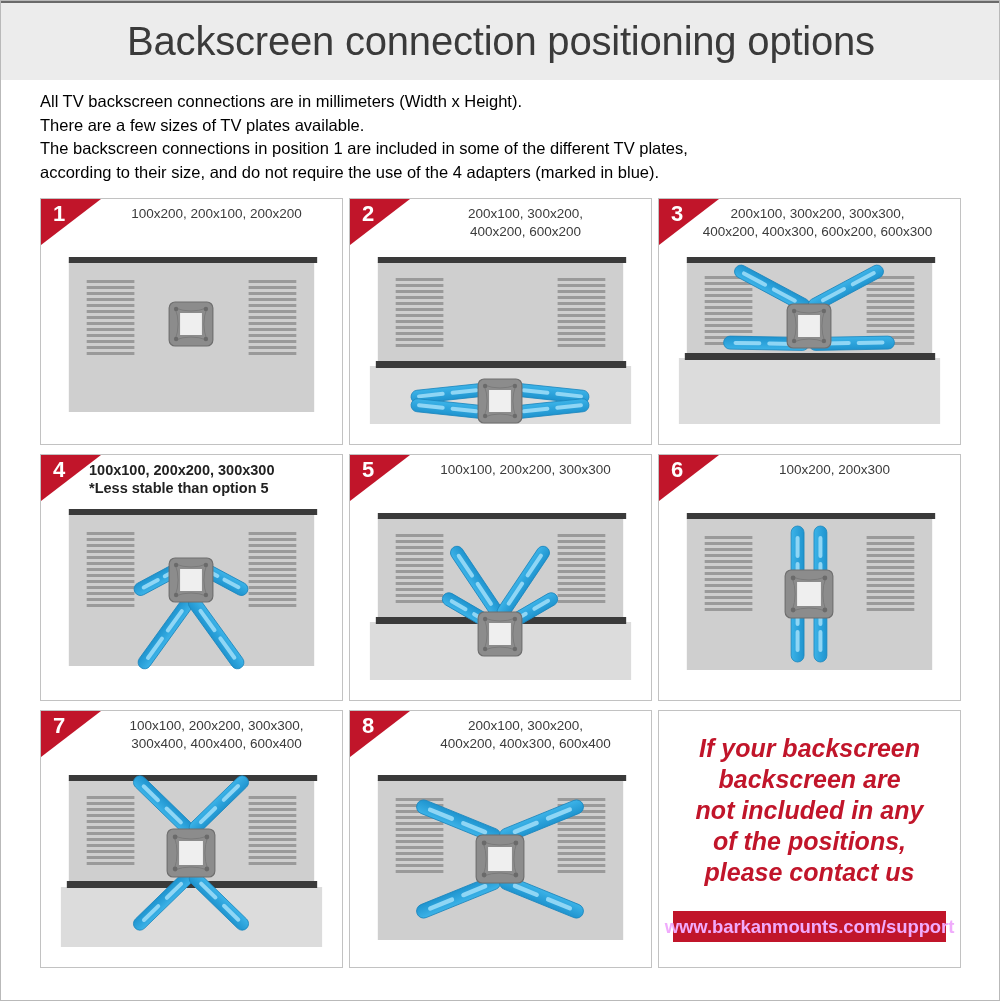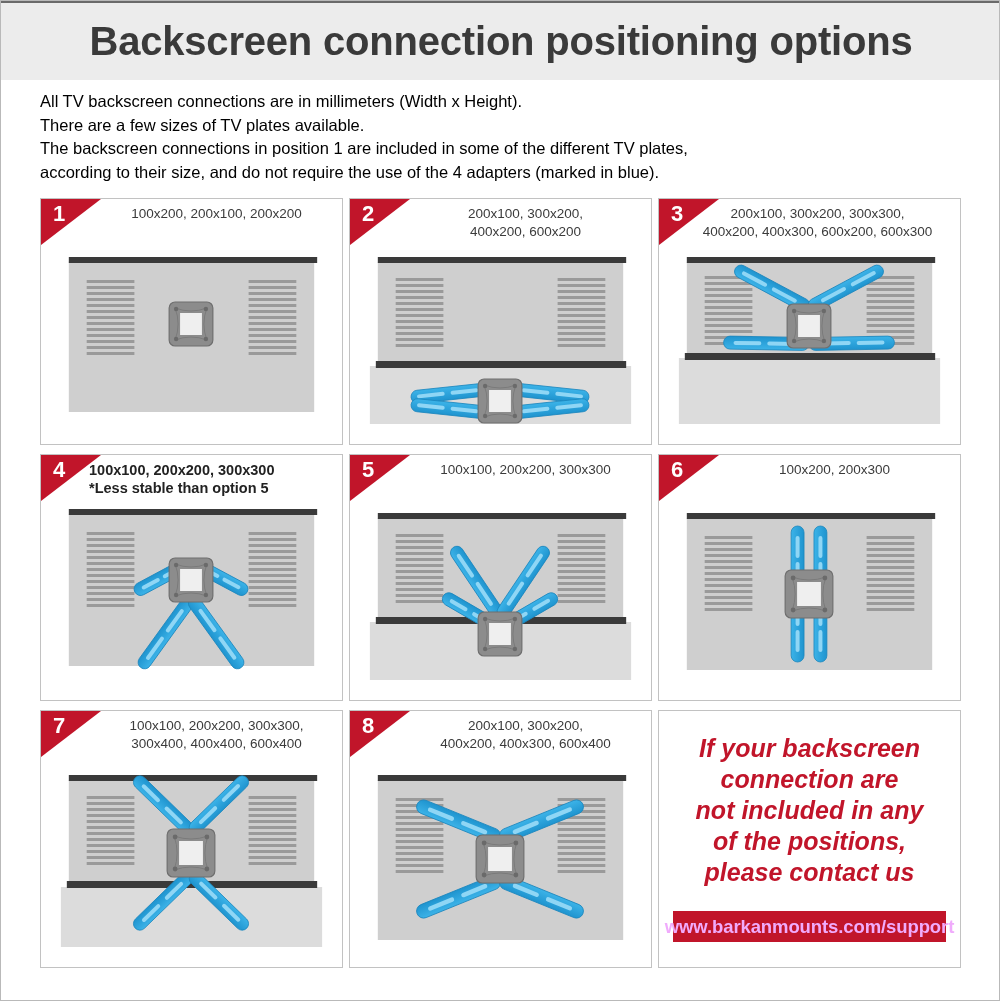--- a/index.html
+++ b/index.html
@@ -19,21 +19,21 @@
   
   #header-band {
     position: absolute; left: 0; top: 0;
     width: 1000px; height: 79px;
     background: #ececec;
     border-top: 2px solid #6a6a6a;
     display: flex; align-items: center; justify-content: center;
   }
   #page-title {
     font-size: 40px;
-    font-weight: 700;
+    font-weight: 400;
     color: #3a3a3a;
     letter-spacing: -0.2px;
     font-family: "Liberation Sans", sans-serif;
   }
 
   
   #intro {
     position: absolute; left: 39px; top: 89px;
     width: 920px;
   }
@@ -801,21 +801,21 @@
             <circle cx="-16" cy="16" r="2.4" fill="#6a6a6a"></circle>
               <circle cx="16" cy="16" r="2.4" fill="#6a6a6a"></circle>
           </g>
         </svg>
       </div>
     </div>
 
     <div class="panel" id="contact-panel">
       <div id="contact-text">
         <div>If your backscreen</div>
-        <div>connection are</div>
+        <div>backscreen are</div>
         <div>not included in any</div>
         <div>of the positions,</div>
         <div>please contact us</div>
       </div>
       <div id="contact-url-bar">
         <span id="contact-url">www.barkanmounts.com/support</span>
       </div>
     </div>
 
   </div>

